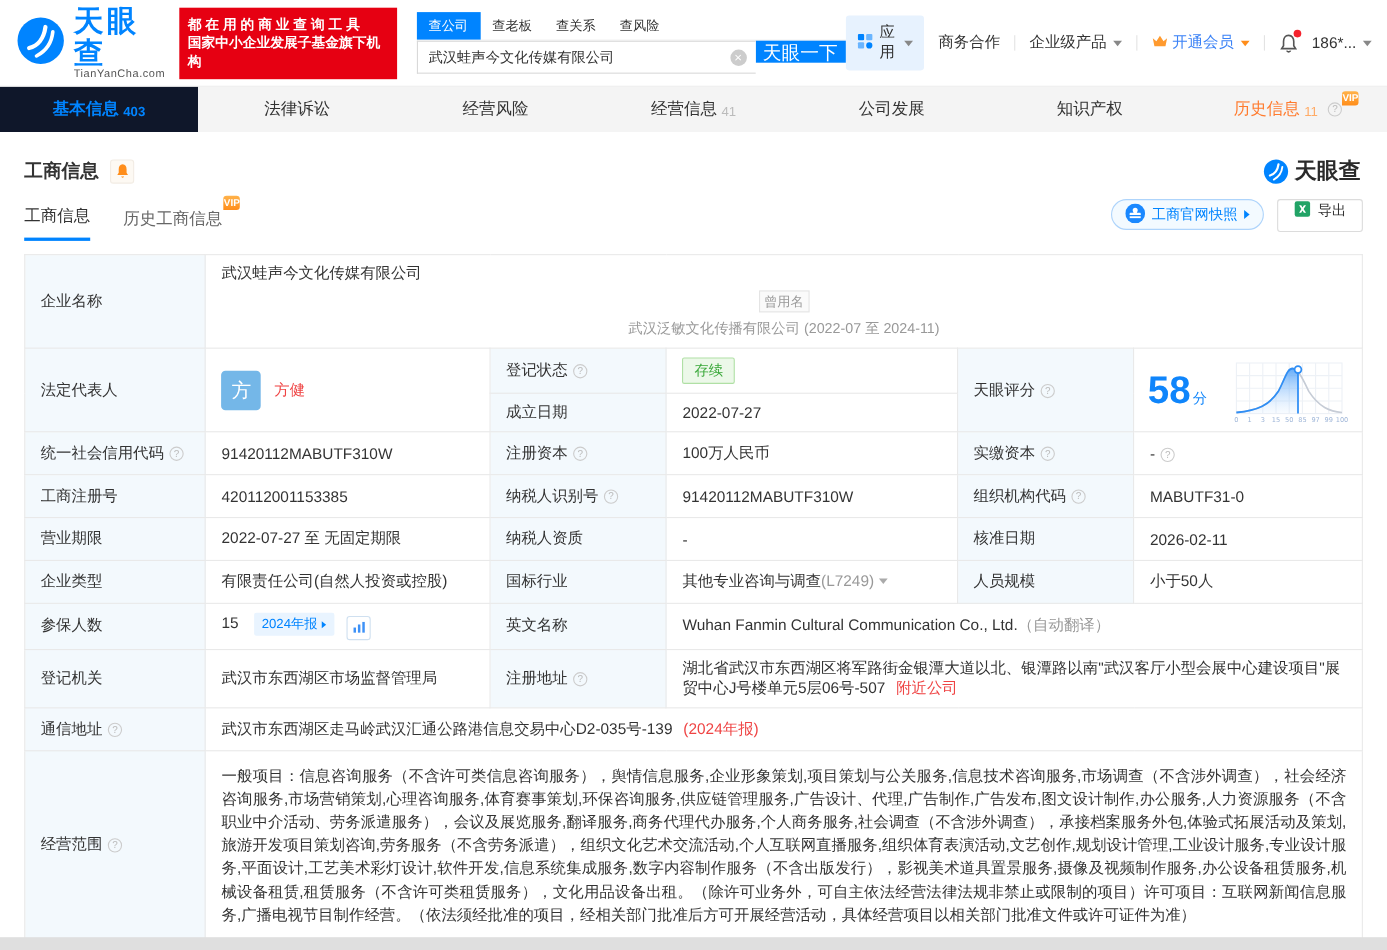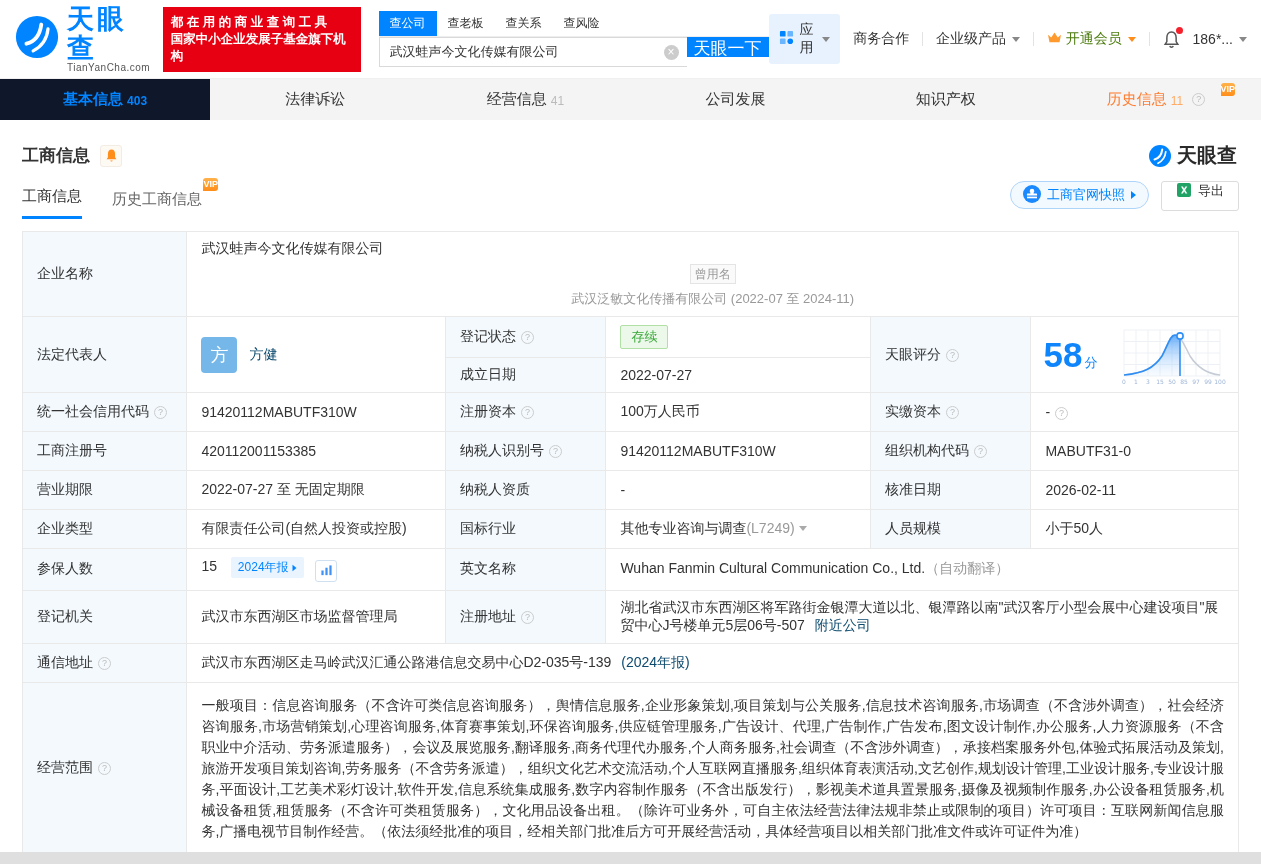--- a/index.html
+++ b/index.html
@@ -1,21 +1,21 @@
 <!DOCTYPE html>
 <html><head>
 <meta charset="utf-8">
 <style>
   * { box-sizing: border-box; margin: 0; padding: 0; }
   html,body { width:1261px; height:864px; }
   body {
     font-family: "Liberation Sans", "DejaVu Sans", sans-serif;
     background:#fff; color:#333; overflow:hidden; position:relative;
   }
-  .link { color:#0c4a6e; text-decoration:none; cursor:pointer; }
+  .link { color:#ef4444; text-decoration:none; cursor:pointer; }
   .gray { color:#999; }
 
   
   .topbar { height:78px; display:flex; align-items:center; padding:0 14px; background:#fff; }
   .logo { display:flex; align-items:center; gap:7px; cursor:pointer; }
   .logo-cn { font-size:27px; font-weight:bold; color:#0084ff; letter-spacing:3px; line-height:1.05; }
   .logo-en { font-size:10px; color:#555; letter-spacing:.5px; }
   .slogan { background:#e60012; color:#ffffff; margin-left:10px; padding:7px 8px; font-size:12.5px; font-weight:bold; line-height:17px; }
   .slogan .s1 { letter-spacing:3.5px; }
   .search-block { margin-left:18px; }
@@ -27,21 +27,21 @@
   .search-input { width:308px; height:30px; border:1px solid #d9d9d9; border-right:none; padding:0 30px 0 10px; font-size:13px; color:#333; outline:none; font-family:inherit; }
   .clear-icon { position:absolute; right:8px; top:8px; width:15px; height:15px; border-radius:50%; background:#ccc; cursor:pointer; }
   .clear-icon::before { content:"×"; color:#fff; font-size:12px; line-height:15px; display:block; text-align:center; }
   .search-btn { width:82px; height:20px; background:#0084ff; color:#fff; border:none; font-size:17px; cursor:pointer; font-family:inherit; }
   .topnav { margin-left:auto; display:flex; align-items:center; gap:13px; font-size:14px; color:#333; }
   .apps-chip { display:flex; align-items:center; gap:6px; background:#e7f2fe; border-radius:3px; padding:7px 10px; cursor:pointer; }
   .nav-item { display:flex; align-items:center; gap:4px; cursor:pointer; white-space:nowrap; }
   .sep { width:1px; height:14px; background:#e3e3e3; }
   .caret { width:0; height:0; border-left:4px solid transparent; border-right:4px solid transparent; border-top:5px solid #888; margin-left:2px; }
   .caret.orange { border-top-color:#ff8d1a; }
-  .vip-link { color:#4d7c0f; }
+  .vip-link { color:#3b82f6; }
   .bell { position:relative; cursor:pointer; display:flex; }
   .bell-dot { position:absolute; top:-3px; right:-3px; width:7px; height:7px; border-radius:50%; background:#f5222d; }
 
   
   .tabbar { height:42px; background:#f4f4f4; display:flex; border-top:1px solid #f0f0f0; }
   .tab { flex:1; display:flex; align-items:center; justify-content:center; gap:4px; font-size:15px; color:#333; cursor:pointer; position:relative; }
   .tab.active { background:#0f172a; color:#0084ff; font-weight:bold; }
   .tab .cnt { font-size:12px; margin-top:2px; }
   .cnt.blue { color:#0084ff; }
   .cnt.dim { color:#bbb; }
@@ -174,20 +174,23 @@
     </nav>
   </header>
 
   <nav class="tabbar">
     <div class="tab active">
       <span>基本信息</span>
       <span class="cnt blue">403</span>
     </div>
     <div class="tab">
       <span>法律诉讼</span>
+    </div>
+    <div class="tab">
+      <span>经营风险</span>
     </div>
     <div class="tab">
       <span>经营信息</span>
       <span class="cnt dim">41</span>
     </div>
     <div class="tab">
       <span>公司发展</span>
     </div>
     <div class="tab">
       <span>知识产权</span>

